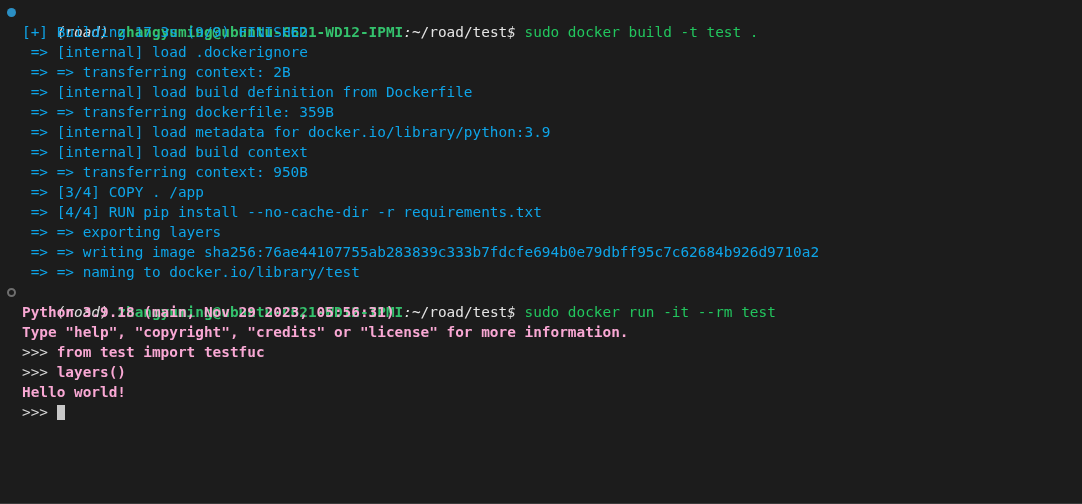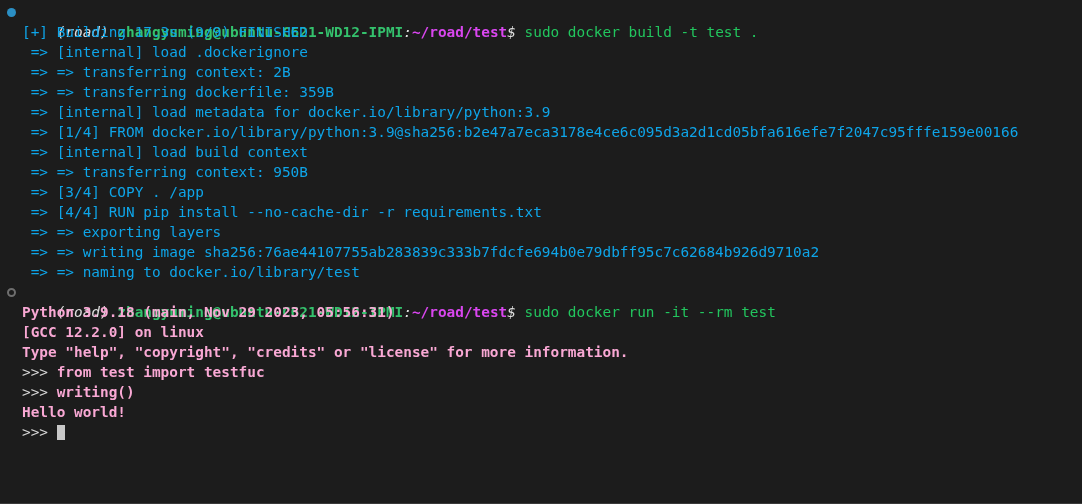--- a/index.html
+++ b/index.html
@@ -50,21 +50,21 @@
     background: #2b8fc4;
   }
   .marker.hollow {
     background: transparent;
     border: 2px solid #6e6e6e;
   }
 
   
   .c-white   { color: #e0e0e0; font-style: italic; }
   .c-green   { color: #34c26d; font-weight: bold; }
-  .c-blue-b  { color: #d946ef; font-weight: bold; }
+  .c-blue-b  { color: #e5e5e5; font-weight: normal; }
   .c-docker  { color: #0ea5e9; }
   .c-cmd     { color: #22c55e; }
   .c-py      { color: #f9a8d4; font-weight: bold; }
   .c-prompt3 { color: #d6d6d6; }
 
   .cursor {
     display: inline-block;
     width: 8px;
     height: 15px;
     background: #c8c8c8;
@@ -76,37 +76,36 @@
 
 <div id="terminal">
 
   <div class="line">
     <span class="marker filled"></span><span class="c-white">(road)</span><span class="c-white"> </span><span class="c-green">zhangyuming@ubuntu-C621-WD12-IPMI</span><span class="c-white">:</span><span class="c-blue-b">~/road/test</span><span class="c-white">$</span><span class="c-cmd"> sudo docker build -t test .</span>
   </div>
 
   <div class="line"><span class="c-docker">[+] Building 17.3s (9/9) FINISHED</span></div>
   <div class="line"><span class="c-docker"> =&gt; [internal] load .dockerignore</span></div>
   <div class="line"><span class="c-docker"> =&gt; =&gt; transferring context: 2B</span></div>
+  <div class="line"><span class="c-docker"> =&gt; [internal] load build definition from Dockerfile</span></div>
   <div class="line"><span class="c-docker"> =&gt; =&gt; transferring dockerfile: 359B</span></div>
   <div class="line"><span class="c-docker"> =&gt; [internal] load metadata for docker.io/library/python:3.9</span></div>
-  <div class="line"><span class="c-docker"> =&gt; [1/4] FROM docker.io/library/python:3.9@sha256:b2e47a7eca3178e4ce6c095d3a2d1cd05bfa616efe7f2047c95fffe159e00166</span></div>
   <div class="line"><span class="c-docker"> =&gt; [internal] load build context</span></div>
   <div class="line"><span class="c-docker"> =&gt; =&gt; transferring context: 950B</span></div>
   <div class="line"><span class="c-docker"> =&gt; [3/4] COPY . /app</span></div>
   <div class="line"><span class="c-docker"> =&gt; [4/4] RUN pip install --no-cache-dir -r requirements.txt</span></div>
   <div class="line"><span class="c-docker"> =&gt; =&gt; exporting layers</span></div>
   <div class="line"><span class="c-docker"> =&gt; =&gt; writing image sha256:76ae44107755ab283839c333b7fdcfe694b0e79dbff95c7c62684b926d9710a2</span></div>
   <div class="line"><span class="c-docker"> =&gt; =&gt; naming to docker.io/library/test</span></div>
 
   <div class="line">
     <span class="marker hollow"></span><span class="c-white">(road)</span><span class="c-white"> </span><span class="c-green">zhangyuming@ubuntu-C621-WD12-IPMI</span><span class="c-white">:</span><span class="c-blue-b">~/road/test</span><span class="c-white">$</span><span class="c-cmd"> sudo docker run -it --rm test</span>
   </div>
 
   <div class="line"><span class="c-py">Python 3.9.18 (main, Nov 29 2023, 05:56:31)</span></div>
-  <div class="line"><span class="c-py">[GCC 12.2.0] on linux</span></div>
   <div class="line"><span class="c-py">Type "help", "copyright", "credits" or "license" for more information.</span></div>
 
   <div class="line"><span class="c-prompt3">&gt;&gt;&gt; </span><span class="c-py">from test import testfuc</span></div>
-  <div class="line"><span class="c-prompt3">&gt;&gt;&gt; </span><span class="c-py">writing()</span></div>
+  <div class="line"><span class="c-prompt3">&gt;&gt;&gt; </span><span class="c-py">layers()</span></div>
   <div class="line"><span class="c-py">Hello world!</span></div>
   <div class="line"><span class="c-prompt3">&gt;&gt;&gt; </span><span class="cursor"></span></div>
 
 </div>
 
 </body></html>

